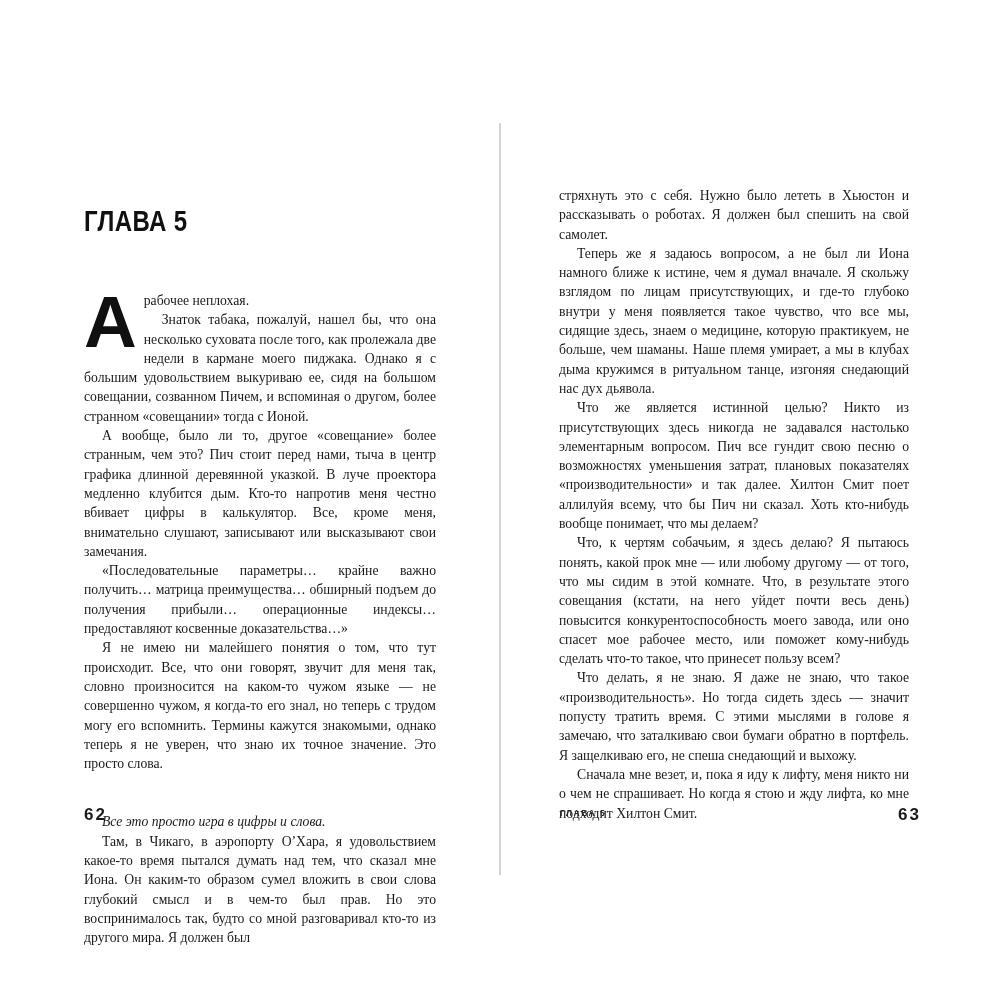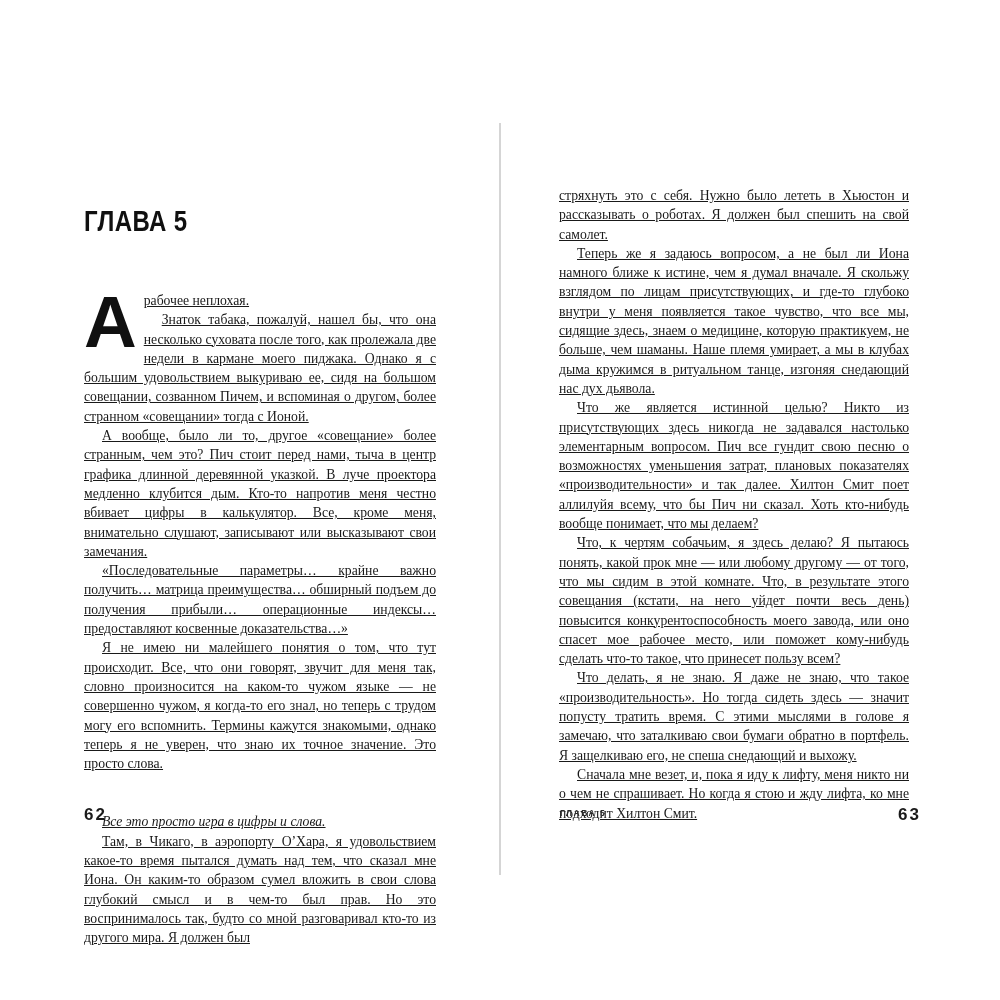--- a/index.html
+++ b/index.html
@@ -39,21 +39,20 @@
     white-space: nowrap;
   }
   
   .body-col {
     position: absolute;
     color: var(--text-color, #191919);
     font-size: 13.7px;
     line-height: 19.3px;
     text-align: justify;
     hyphens: auto;
-    text-decoration: underline;
     -webkit-hyphens: auto;
   }
   .body-col.left  { left: 84px;  top: 291px; width: 352px; }
   .body-col.right { left: 559px; top: 186px; width: 350px; }
   .para { margin: 0; text-indent: 18px; }
   .para.no-indent { text-indent: 0; }
   .para.italic { font-style: italic; margin-top: 39px; }
   .dropcap {
     float: left;
     font-family: "Liberation Sans", sans-serif;

